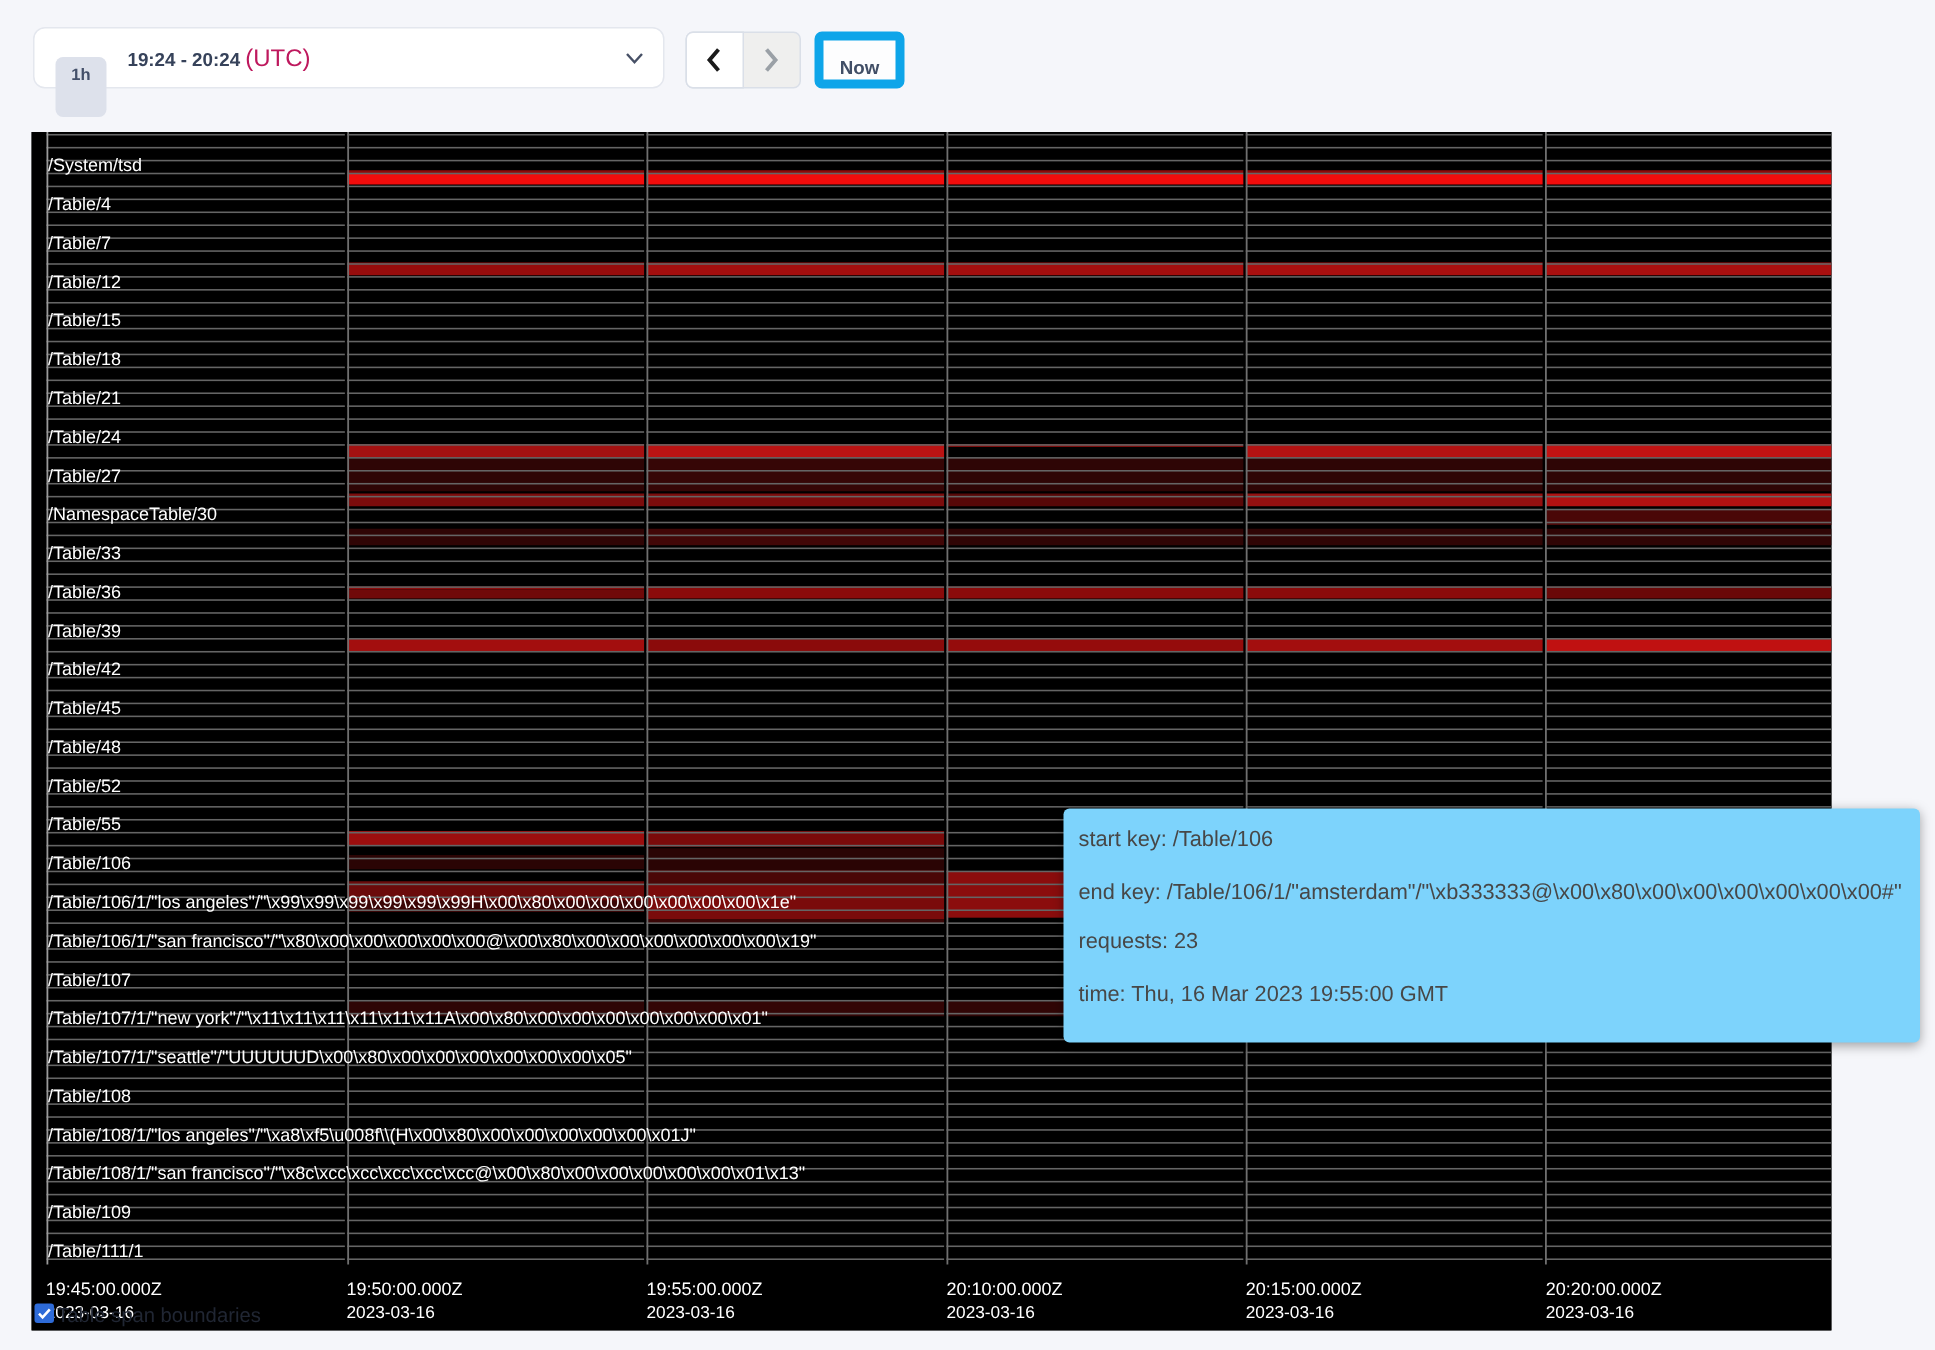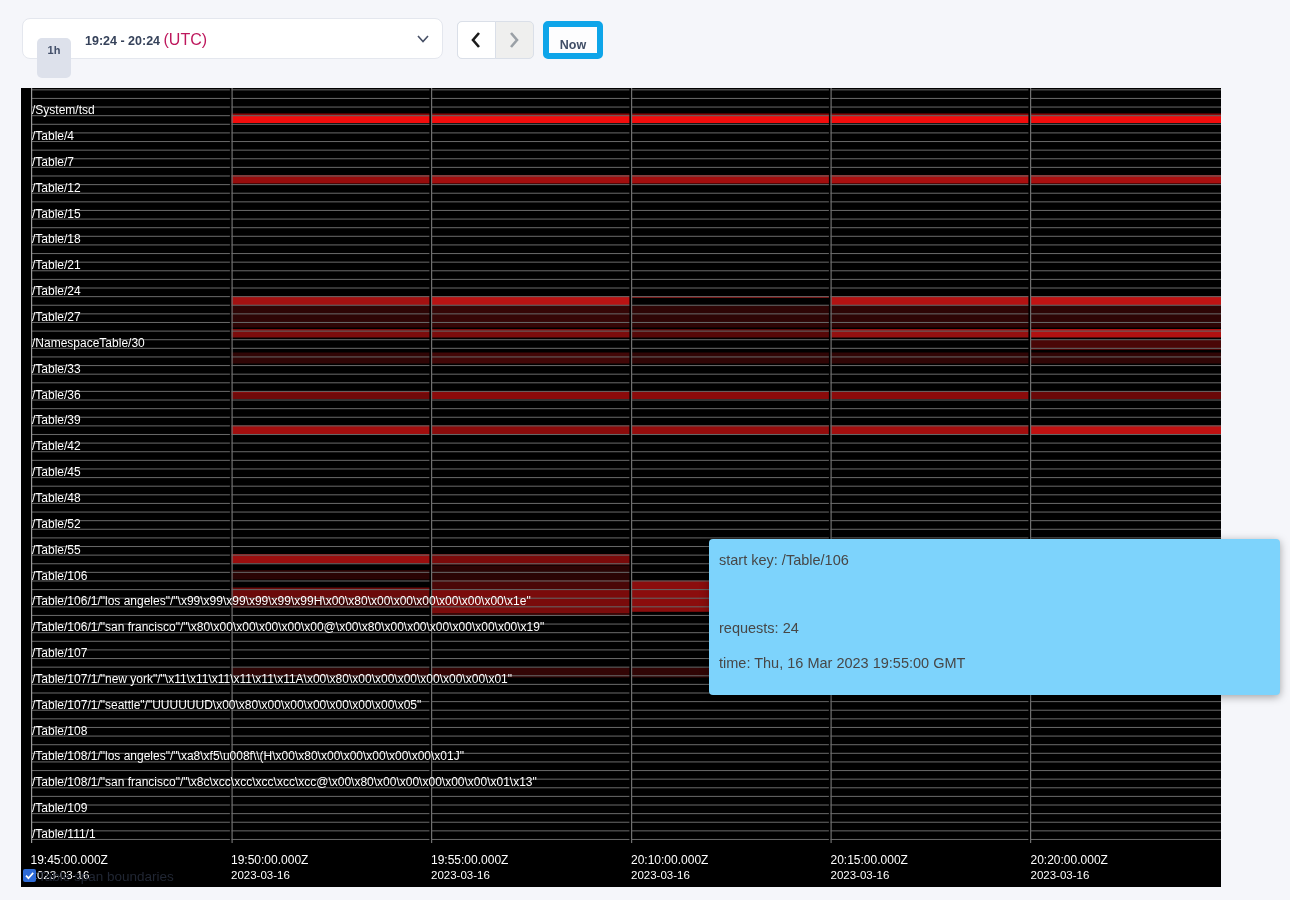--- a/index.html
+++ b/index.html
@@ -231,21 +231,22 @@
 <text x="610" y="790.5" font-size="11.5" fill="#ffffff">2023-03-16</text>
 <text x="809.5" y="775.5" font-size="12" fill="#ffffff">20:15:00.000Z</text>
 <text x="809.5" y="790.5" font-size="11.5" fill="#ffffff">2023-03-16</text>
 <text x="1009.5" y="775.5" font-size="12" fill="#ffffff">20:20:00.000Z</text>
 <text x="1009.5" y="790.5" font-size="11.5" fill="#ffffff">2023-03-16</text>
 </svg>
 </div>
 
 <div class="abs" style="left:708.5px;top:538.5px;width:571.5px;height:156.5px;background:#7dd3fc;border-radius:4px;box-shadow:0 2px 8px rgba(0,0,0,0.35);font-size:14.5px;color:#474747;">
   <div class="abs" style="left:10.5px;top:13.5px;">start key: /Table/106</div>
-  <div class="abs" style="left:10.5px;top:81.5px;">requests: 24</div>
+  <div class="abs" style="left:10.5px;top:48px;">end key: /Table/106/1/"amsterdam"/"\xb333333@\x00\x80\x00\x00\x00\x00\x00\x00#"</div>
+  <div class="abs" style="left:10.5px;top:81.5px;">requests: 23</div>
   <div class="abs" style="left:10.5px;top:116px;text-align:right;">time: Thu, 16 Mar 2023 19:55:00 GMT</div>
 </div>
 
 <div class="abs" style="left:23px;top:868.5px;width:13px;height:13px;background:#2e6bd8;border-radius:2px;"></div>
 <svg class="abs" style="left:23px;top:868.5px;" width="13" height="13" viewBox="0 0 13 13">
     <path d="M3 6.7 L5.4 9.2 L10.2 3.9" stroke="#fff" stroke-width="1.7" fill="none"></path>
   </svg>
 <div class="abs" style="left:38px;top:868.5px;font-size:13.5px;color:#202633;">Table span boundaries</div>
 
 </body></html>

